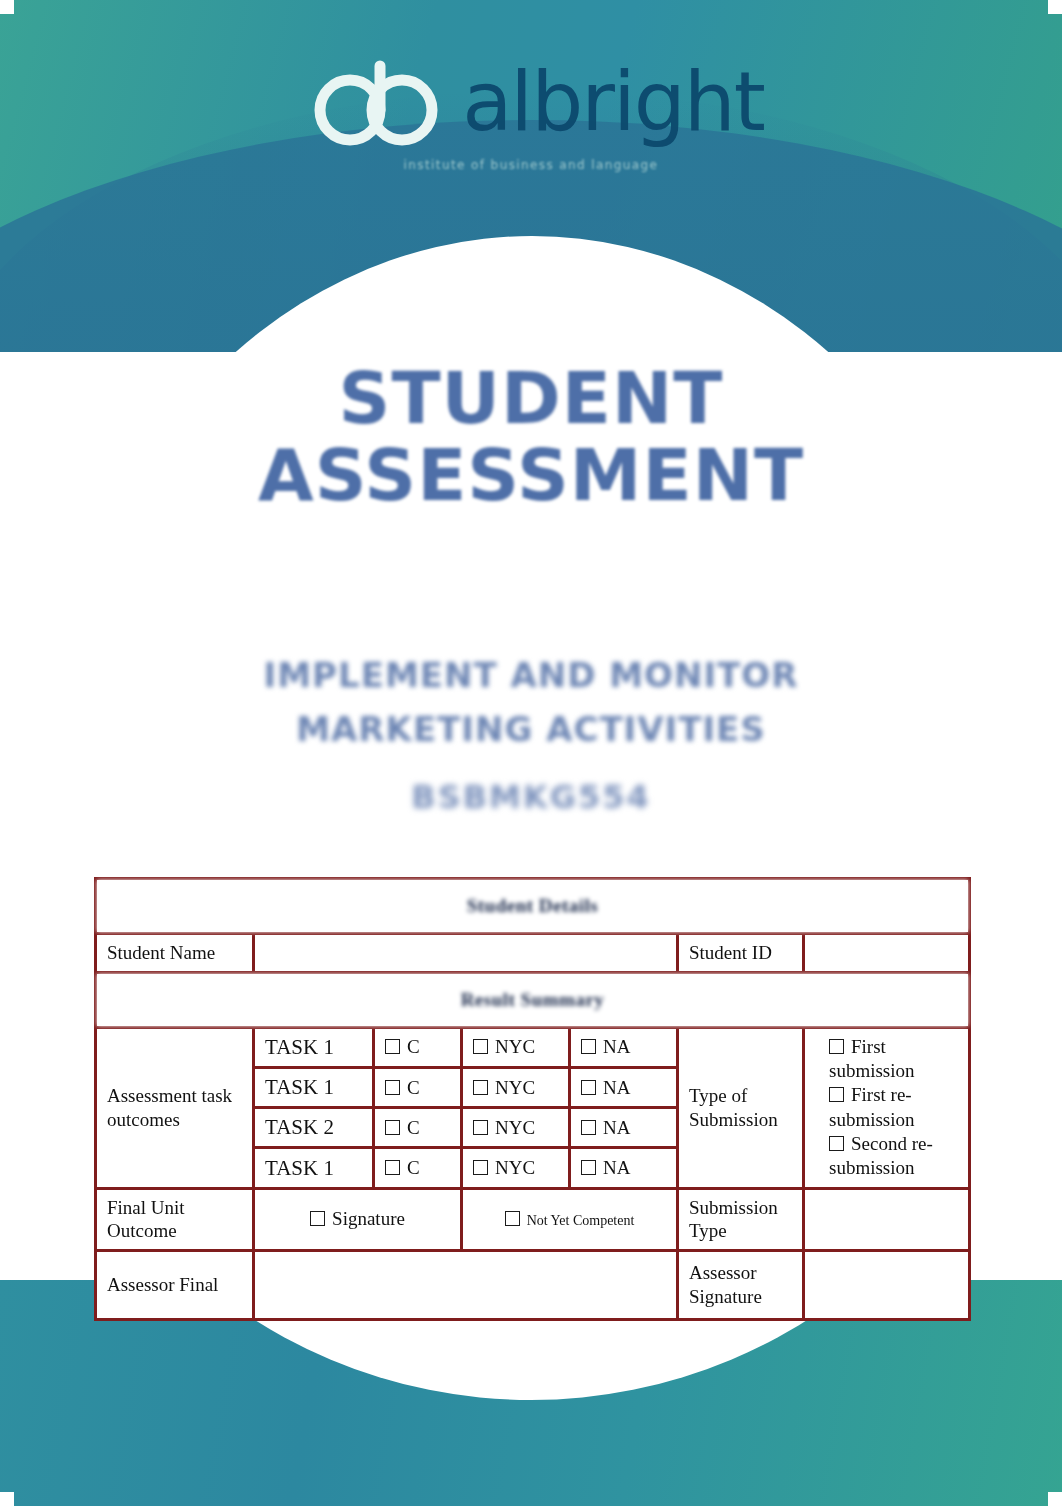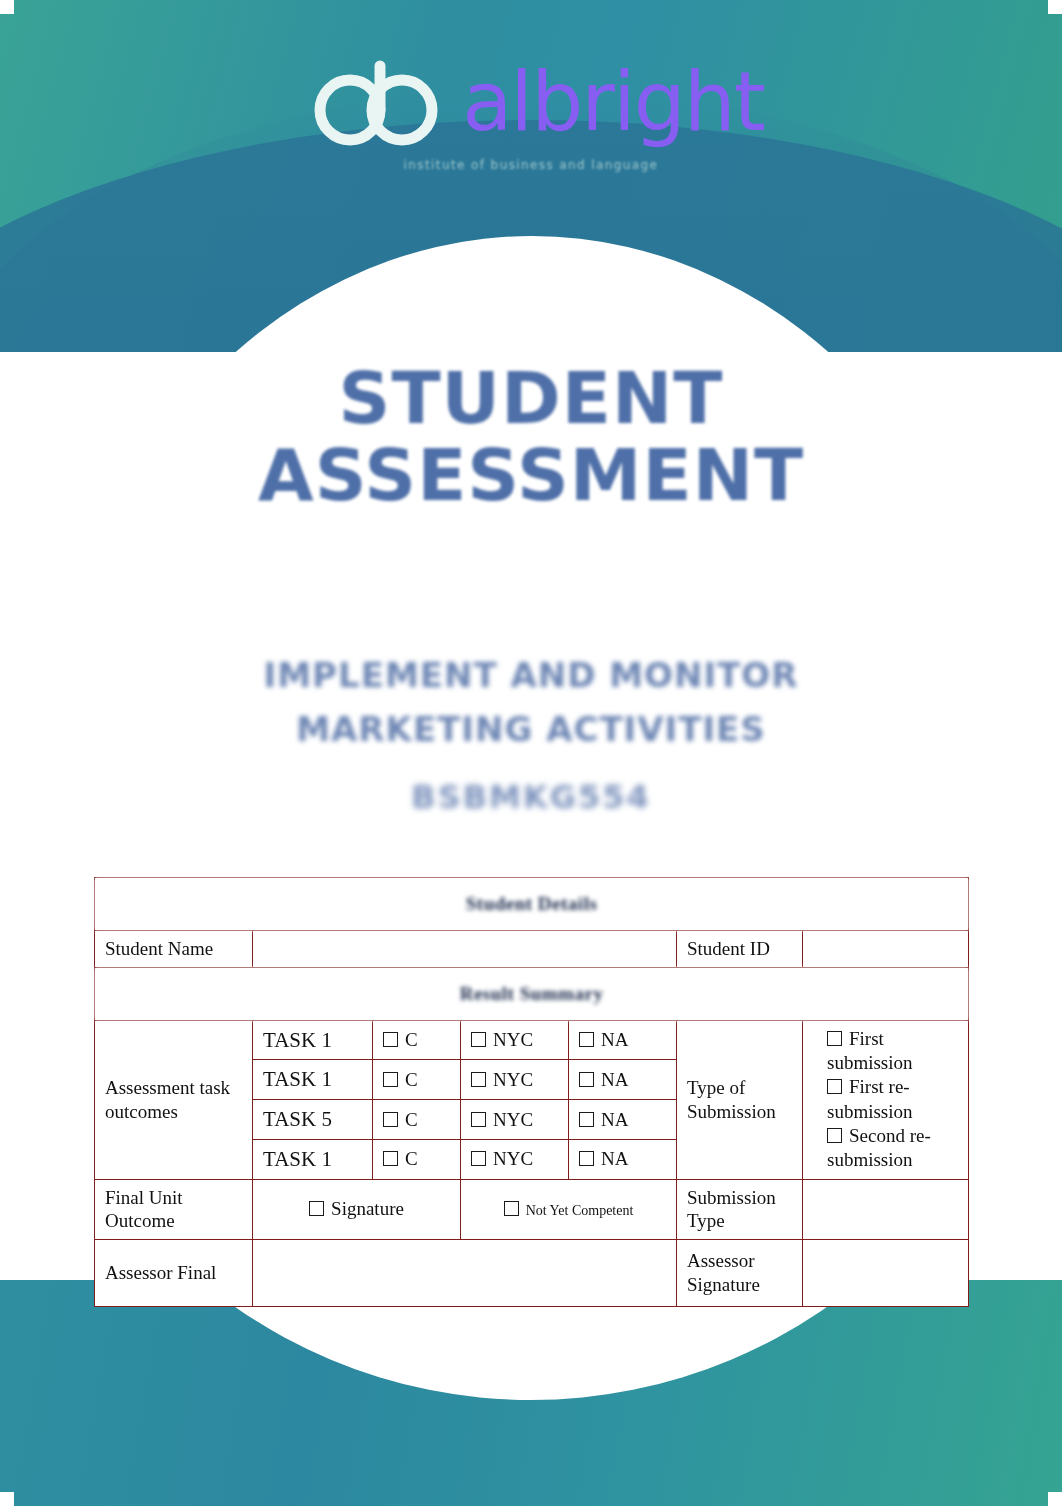--- a/index.html
+++ b/index.html
@@ -46,21 +46,21 @@
     background:#ffffff;
   }
   
   .logo-wrap{
     position:absolute;left:0;top:52px;width:1062px;
     text-align:center;z-index:6;
   }
   .logo-row{display:inline-flex;align-items:center;gap:14px;}
   .logo-mark{display:block;}
   .logo-word{
-    color:#8b5cf6;
+    color:#0c4a6e;
     font-family:"DejaVu Sans", sans-serif;
     font-size:82px;font-weight:400;letter-spacing:-2px;
     line-height:.95;
     opacity:.96;
   }
   .logo-tag{
     margin-top:6px;
     color:#bfe0dc;
     font-family:"DejaVu Sans", sans-serif;
     font-size:12px;letter-spacing:1.4px;
@@ -98,21 +98,21 @@
   }
 
   
   .tbl-wrap{position:absolute;left:94px;top:877px;width:874px;z-index:7;}
   table.form{
     border-collapse:collapse;width:874px;
     table-layout:fixed;
     font-size:19px;color:#111;
   }
   table.form td{
-    border:1px solid #7f1d1d;
+    border:3px solid #7f1d1d;
     padding:6px 10px;
     vertical-align:middle;
     background:#ffffff;
   }
   .bar{
     background:#2f5fa7;
     color:#1b2a4b;
     text-align:center;
     font-weight:bold;
     font-size:19px;
@@ -255,21 +255,21 @@
         </tr>
 
         <tr>
           <td class="taskname">TASK 1</td>
           <td class="opt"><span class="cb"></span><span>C</span></td>
           <td class="opt"><span class="cb"></span><span>NYC</span></td>
           <td class="opt"><span class="cb"></span><span>NA</span></td>
         </tr>
 
         <tr>
-          <td class="taskname">TASK 5</td>
+          <td class="taskname">TASK 2</td>
           <td class="opt"><span class="cb"></span><span>C</span></td>
           <td class="opt"><span class="cb"></span><span>NYC</span></td>
           <td class="opt"><span class="cb"></span><span>NA</span></td>
         </tr>
 
         <tr>
           <td class="taskname">TASK 1</td>
           <td class="opt"><span class="cb"></span><span>C</span></td>
           <td class="opt"><span class="cb"></span><span>NYC</span></td>
           <td class="opt"><span class="cb"></span><span>NA</span></td>

